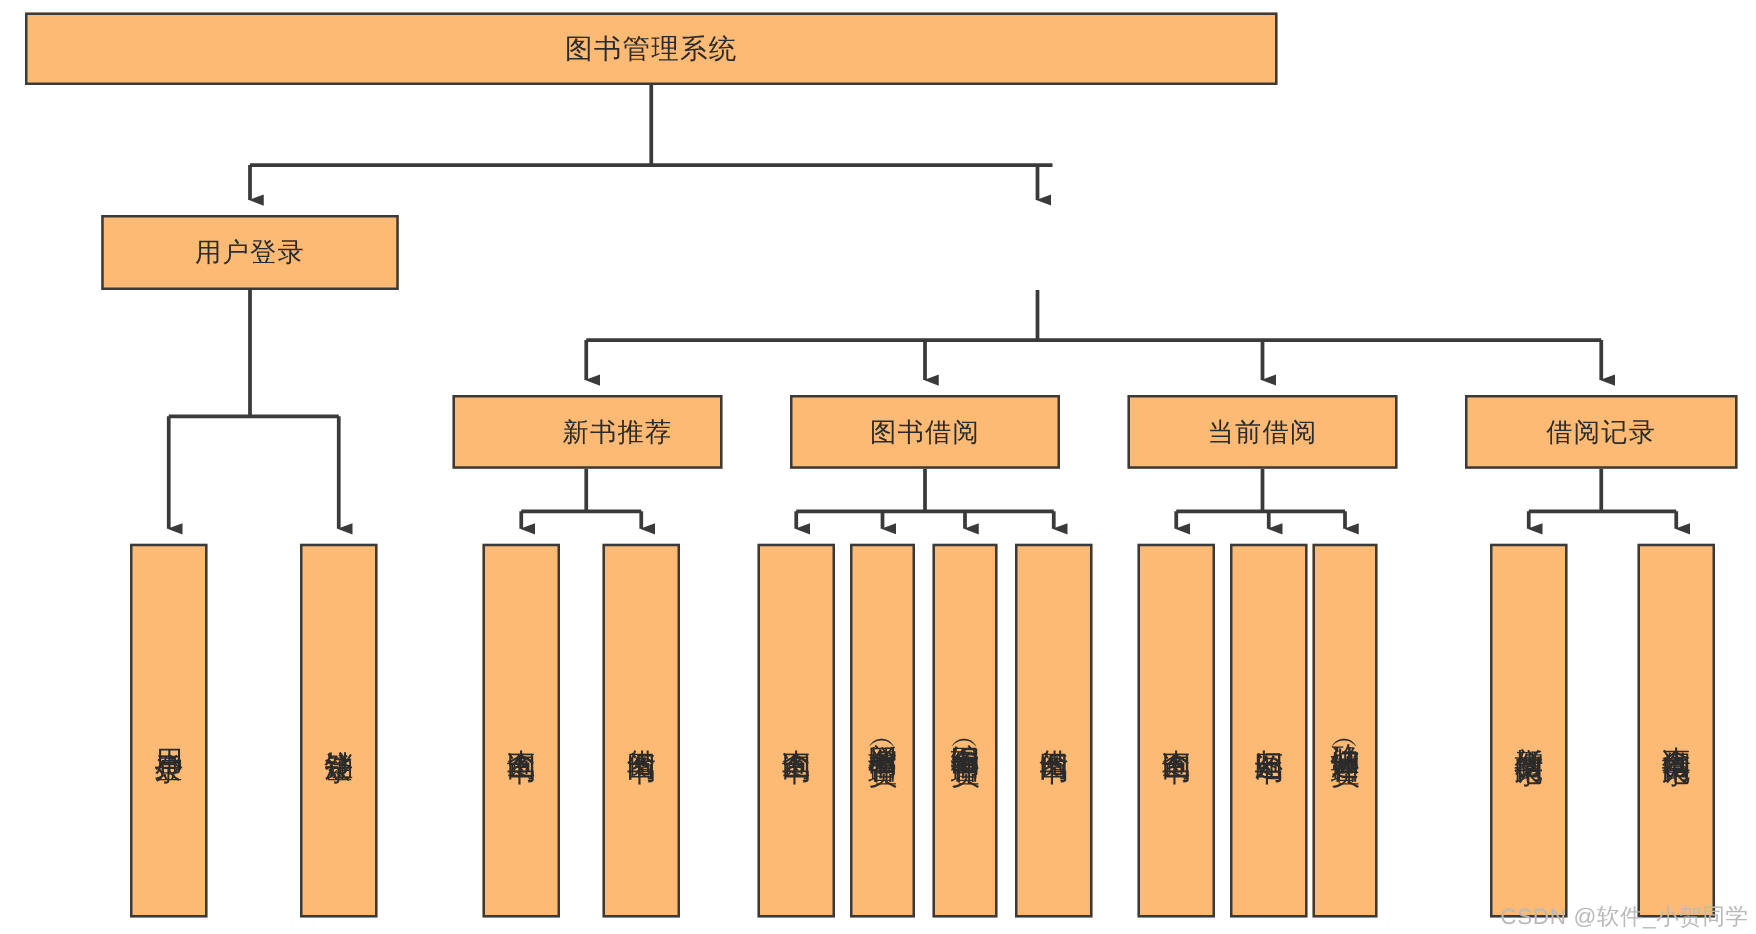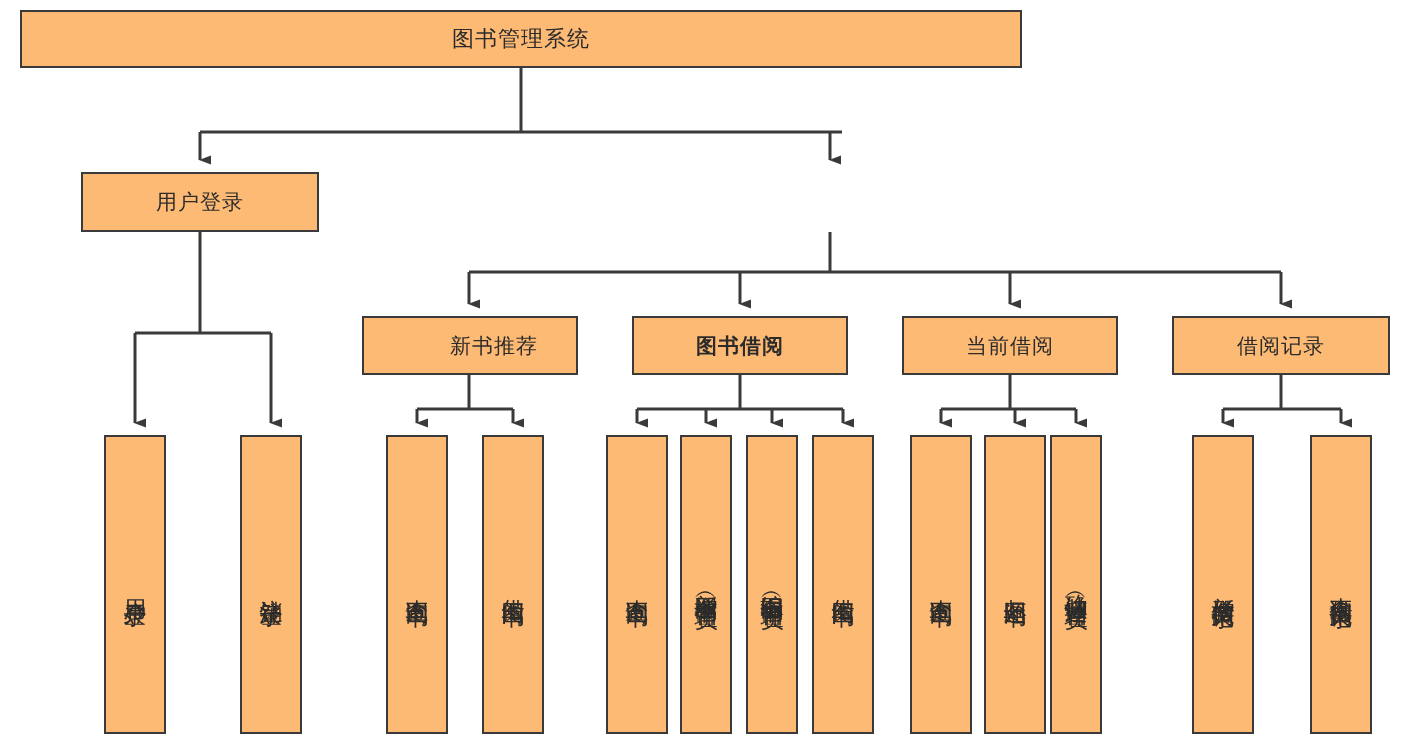--- a/index.html
+++ b/index.html
@@ -108,31 +108,32 @@
       <path d="M1223,409 L1223,423" marker-end="url(#arw)"></path>
       <path d="M1341,409 L1341,423" marker-end="url(#arw)"></path>
     </g>
   </svg>
 
   <div class="node horiz root" id="node-root" style="left: 20px; top: 10px; width: 1002px; height: 58px;">图书管理系统</div>
 
   <div class="node horiz" id="node-l2-0" style="left: 81px; top: 172px; width: 238px; height: 60px;">用户登录</div>
 
   <div class="node horiz" id="node-l3-0" style="left: 362px; top: 316px; width: 216px; height: 59px; padding-left: 48px;">新书推荐</div>
-  <div class="node horiz" id="node-l3-1" style="left: 632px; top: 316px; width: 216px; height: 59px; font-weight: bold;">图书借阅</div>
+  <div class="node horiz" id="node-l3-1" style="left: 632px; top: 316px; width: 216px; height: 59px;">图书借阅</div>
   <div class="node horiz" id="node-l3-2" style="left: 902px; top: 316px; width: 216px; height: 59px;">当前借阅</div>
   <div class="node horiz" id="node-l3-3" style="left: 1172px; top: 316px; width: 218px; height: 59px;">借阅记录</div>
 
   <div class="node vert" id="node-leaf-0" style="left: 104px; top: 435px; width: 62px; height: 299px;">用户登录</div>
   <div class="node vert" id="node-leaf-1" style="left: 240px; top: 435px; width: 62px; height: 299px;">注销登录</div>
   <div class="node vert" id="node-leaf-2" style="left: 386px; top: 435px; width: 62px; height: 299px;">查询图书</div>
   <div class="node vert" id="node-leaf-3" style="left: 482px; top: 435px; width: 62px; height: 299px;">借阅图书</div>
   <div class="node vert" id="node-leaf-4" style="left: 606px; top: 435px; width: 62px; height: 299px;">查询图书</div>
   <div class="node vert" id="node-leaf-5" style="left: 680px; top: 435px; width: 52px; height: 299px;">新增图书（管理员）</div>
   <div class="node vert" id="node-leaf-6" style="left: 746px; top: 435px; width: 52px; height: 299px;">编辑图书（管理员）</div>
   <div class="node vert" id="node-leaf-7" style="left: 812px; top: 435px; width: 62px; height: 299px;">借阅图书</div>
   <div class="node vert" id="node-leaf-8" style="left: 910px; top: 435px; width: 62px; height: 299px;">查询图书</div>
   <div class="node vert" id="node-leaf-9" style="left: 984px; top: 435px; width: 62px; height: 299px;">归还图书</div>
   <div class="node vert" id="node-leaf-10" style="left: 1050px; top: 435px; width: 52px; height: 299px;">确认归还（管理员）</div>
   <div class="node vert" id="node-leaf-11" style="left: 1192px; top: 435px; width: 62px; height: 299px;">新增借阅记录</div>
   <div class="node vert" id="node-leaf-12" style="left: 1310px; top: 435px; width: 62px; height: 299px;">查询借阅记录</div>
 
+  <div id="watermark" style="color: rgb(185, 185, 185);">CSDN @软件_小贺同学</div>
 </div>
 
 </body></html>

